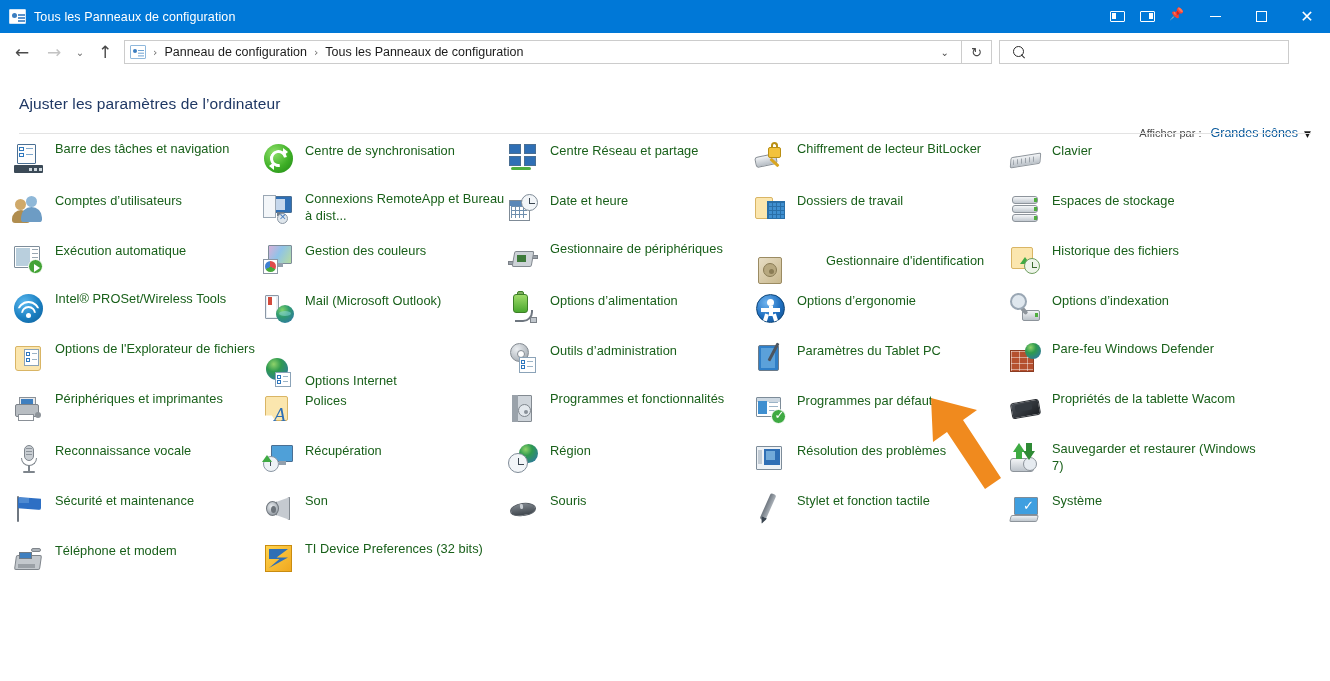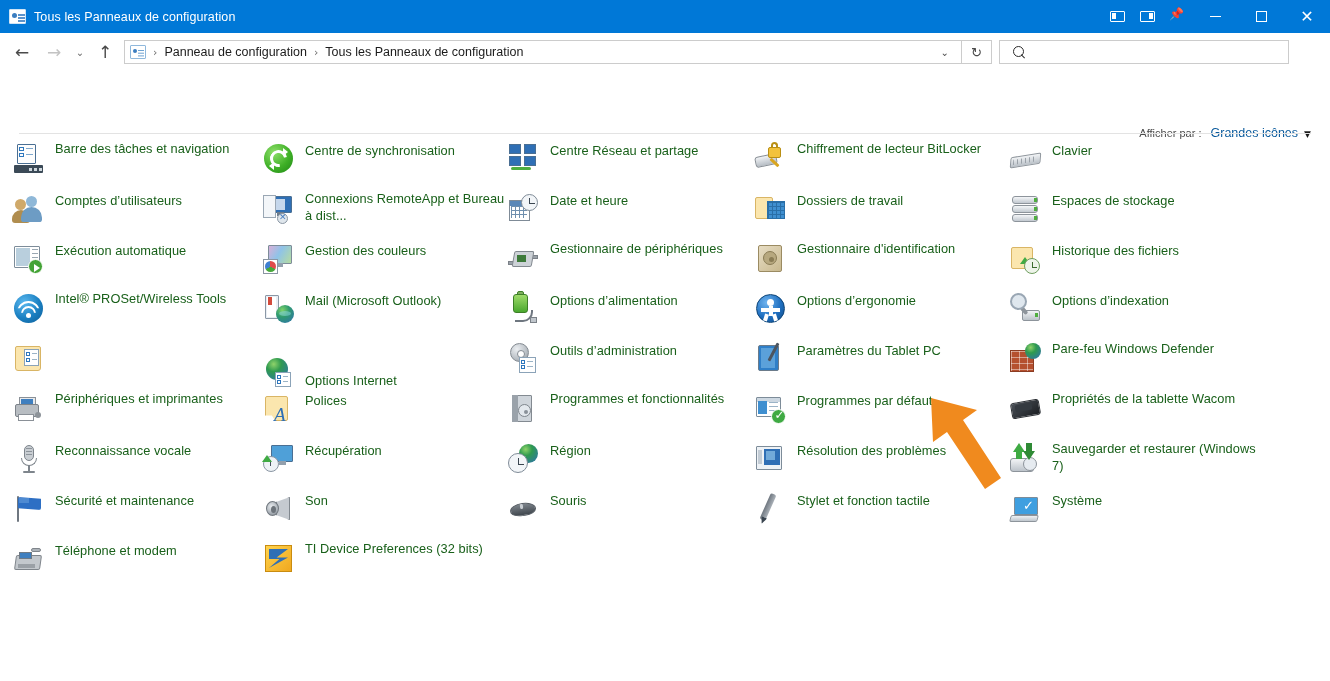--- a/index.html
+++ b/index.html
@@ -514,20 +514,21 @@
     <span class="addr-caret">⌄</span>
   </div>
   <div class="refreshbtn">↻</div>
 
   <div class="searchbox">
     <span class="mag"></span>
   </div>
 </div>
 
 <div class="header">
+  <div class="pagetitle">Ajuster les paramètres de l’ordinateur</div>
   <div class="viewby">
     <span class="viewby-label">Afficher par :</span>
     <span class="viewby-value">Grandes icônes</span>
     <span class="viewby-caret">▼</span>
   </div>
 </div>
 <div class="hdr-rule"></div>
 
 <div class="grid">
   <div class="col col0">
@@ -570,20 +571,21 @@
         <span class="lbl">Intel® PROSet/Wireless Tools</span>
       </div>
       <div class="item two" style="top: 200px;">
         <span class="ico ic-folderopt">
           <i class="f"></i>
           <i class="p"></i>
           <i class="c1"></i>
           <i class="c2"></i>
           <i class="l1"></i>
         </span>
+        <span class="lbl">Options de l'Explorateur de fichiers</span>
       </div>
       <div class="item two" style="top: 250px;">
         <span class="ico ic-printer">
           <i class="t"></i>
           <i class="s"></i>
           <i class="b"></i>
           <i class="o"></i>
           <i class="d"></i>
         </span>
         <span class="lbl">Périphériques et imprimantes</span>
@@ -774,21 +776,21 @@
         </span>
         <span class="lbl">Chiffrement de lecteur BitLocker</span>
       </div>
       <div class="item" style="top: 50px;">
         <span class="ico ic-wfold">
           <i class="f"></i>
           <i class="g"></i>
         </span>
         <span class="lbl">Dossiers de travail</span>
       </div>
-      <div class="item two" style="top: 100px;">
+      <div class="item two" style="top: 112px; gap: 29px;">
         <span class="ico ic-cred">
           <i class="b"></i>
           <i class="d"></i>
         </span>
         <span class="lbl">Gestionnaire d'identification</span>
       </div>
       <div class="item" style="top: 150px;">
         <span class="ico ic-ease">
           <i class="o"></i>
           <i class="h"></i>

